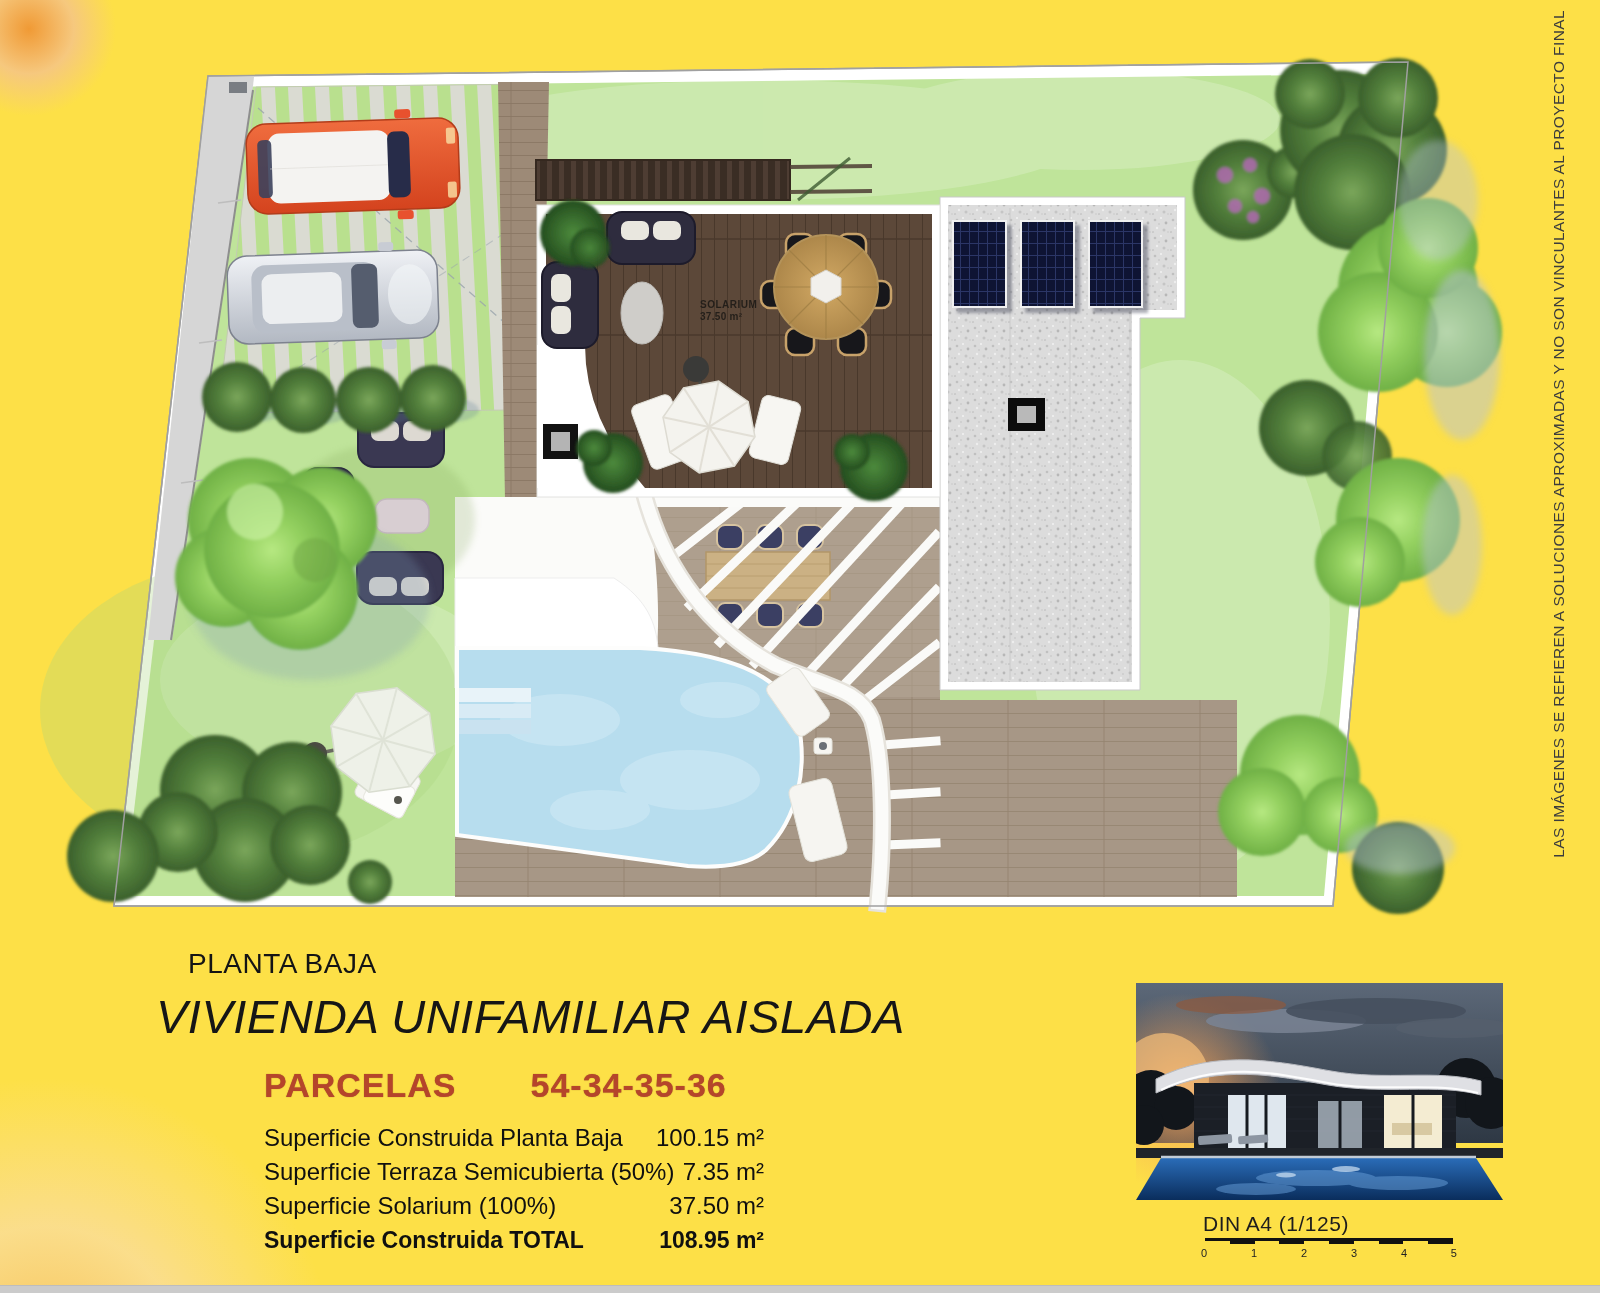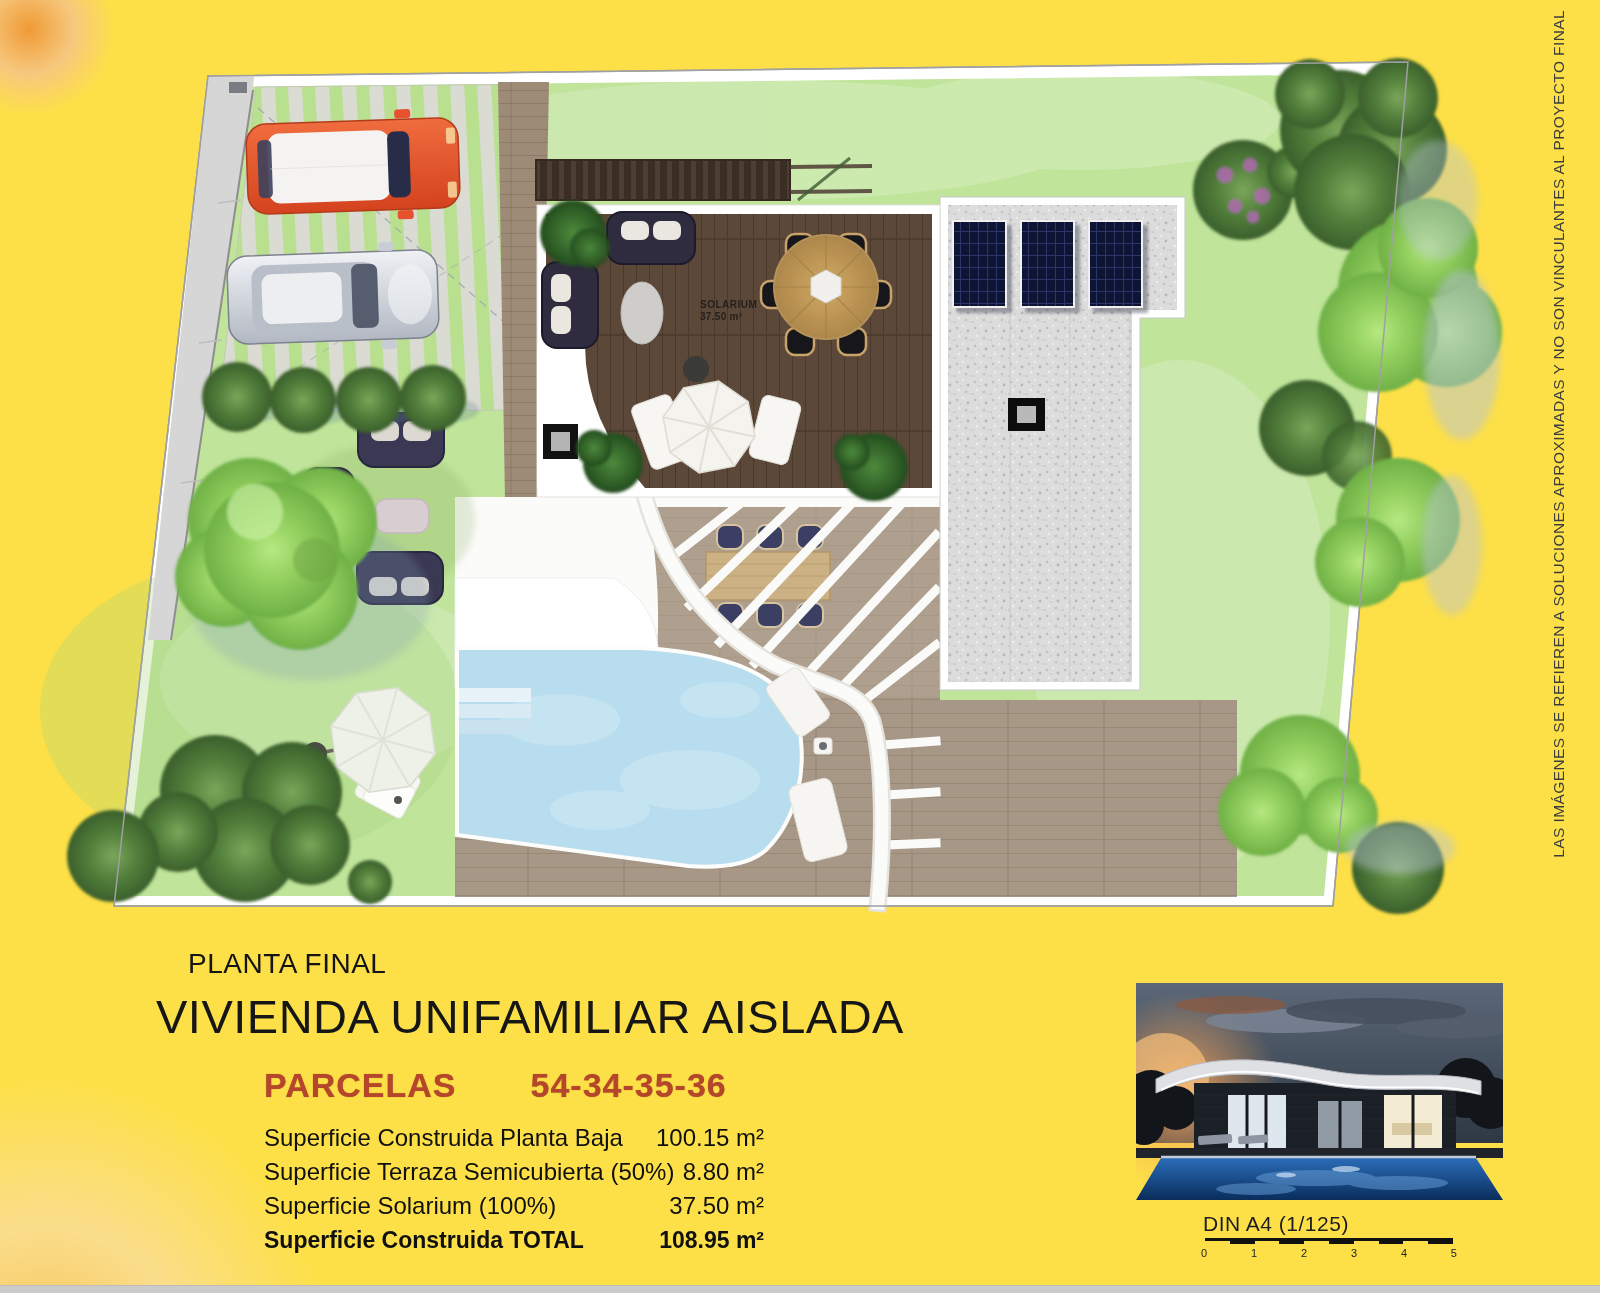--- a/index.html
+++ b/index.html
@@ -6,21 +6,21 @@
   body{font-family:"Liberation Sans", sans-serif; -webkit-font-smoothing:antialiased;}
   #sheet{position:relative;width:1600px;height:1293px;background:#fde047;overflow:hidden;}
   .abs{position:absolute;}
   
   #glow-tl{left:-28px;top:-28px;width:150px;height:150px;
     background:radial-gradient(circle at 38% 38%, #f09a35 0%, #f6c87e 34%, rgba(255,255,255,0) 66%);}
   #glow-bl{left:-190px;top:1075px;width:560px;height:560px;
     background:radial-gradient(circle at 42% 52%, rgba(246,191,85,.95) 0%, rgba(250,221,156,.8) 32%, rgba(255,255,255,0) 66%);}
   
   #planta-baja{left:188px;top:948px;font-size:28px;font-weight:500;color:#141414;letter-spacing:.5px;}
-  #main-title{left:156px;top:989px;font-size:47px;font-weight:500;color:#161616;letter-spacing:.5px;white-space:nowrap;}
+  #main-title{left:156px;top:989px;font-size:47px;font-weight:500;color:#161616;letter-spacing:.5px;white-space:nowrap;font-style:italic;}
   #parcelas-line{left:264px;top:1066px;font-size:34px;font-weight:700;color:#b5452b;letter-spacing:1px;white-space:nowrap;
     text-shadow:0 0 1px rgba(90,20,5,.55);}
   #parcelas-line .nums{margin-left:74px;}
   .area-row{left:264px;width:500px;display:flex;justify-content:space-between;font-size:24px;color:#101010;}
   .area-row .v{text-align:center;}
   #row-0{top:1124px;} #row-1{top:1158px;} #row-2{top:1192px;}
   #row-total{top:1227px;font-weight:700;font-size:23px;}
   
   #side-note{left:1542px;top:34px;width:34px;height:800px;display:flex;align-items:center;justify-content:center;}
   #side-note span{writing-mode:vertical-rl;transform:rotate(180deg);white-space:nowrap;
@@ -448,33 +448,33 @@
     <g fill="#b7c3d8" filter="url(#blur3)">
       <ellipse cx="1462" cy="355" rx="38" ry="85" opacity=".5"></ellipse>
       <ellipse cx="1452" cy="545" rx="30" ry="70" opacity=".45"></ellipse>
       <ellipse cx="1438" cy="200" rx="40" ry="60" opacity=".4"></ellipse>
       <ellipse cx="1400" cy="848" rx="55" ry="26" opacity=".45"></ellipse>
     </g>
 
     <polygon points="208,76 1408,62 1333,906 114,906" fill="none" stroke="#a0a0a0" stroke-width="1.5"></polygon>
   </svg>
 
-  <div class="abs" id="planta-baja">PLANTA FINAL</div>
+  <div class="abs" id="planta-baja">PLANTA BAJA</div>
   <div class="abs" id="main-title">VIVIENDA UNIFAMILIAR AISLADA</div>
   <div class="abs" id="parcelas-line">
     <span>PARCELAS</span><span class="nums">54-34-35-36</span>
   </div>
 
   <div class="abs area-row" id="row-0">
     <span>Superficie Construida Planta Baja</span>
     <span class="v">100.15 m²</span>
   </div>
   <div class="abs area-row" id="row-1">
     <span>Superficie Terraza Semicubierta (50%)</span>
-    <span class="v">8.80 m²</span>
+    <span class="v">7.35 m²</span>
   </div>
   <div class="abs area-row" id="row-2">
     <span>Superficie Solarium (100%)</span>
     <span class="v">37.50 m²</span>
   </div>
   <div class="abs area-row" id="row-total">
     <span>Superficie Construida TOTAL</span>
     <span class="v">108.95 m²</span>
   </div>
 

